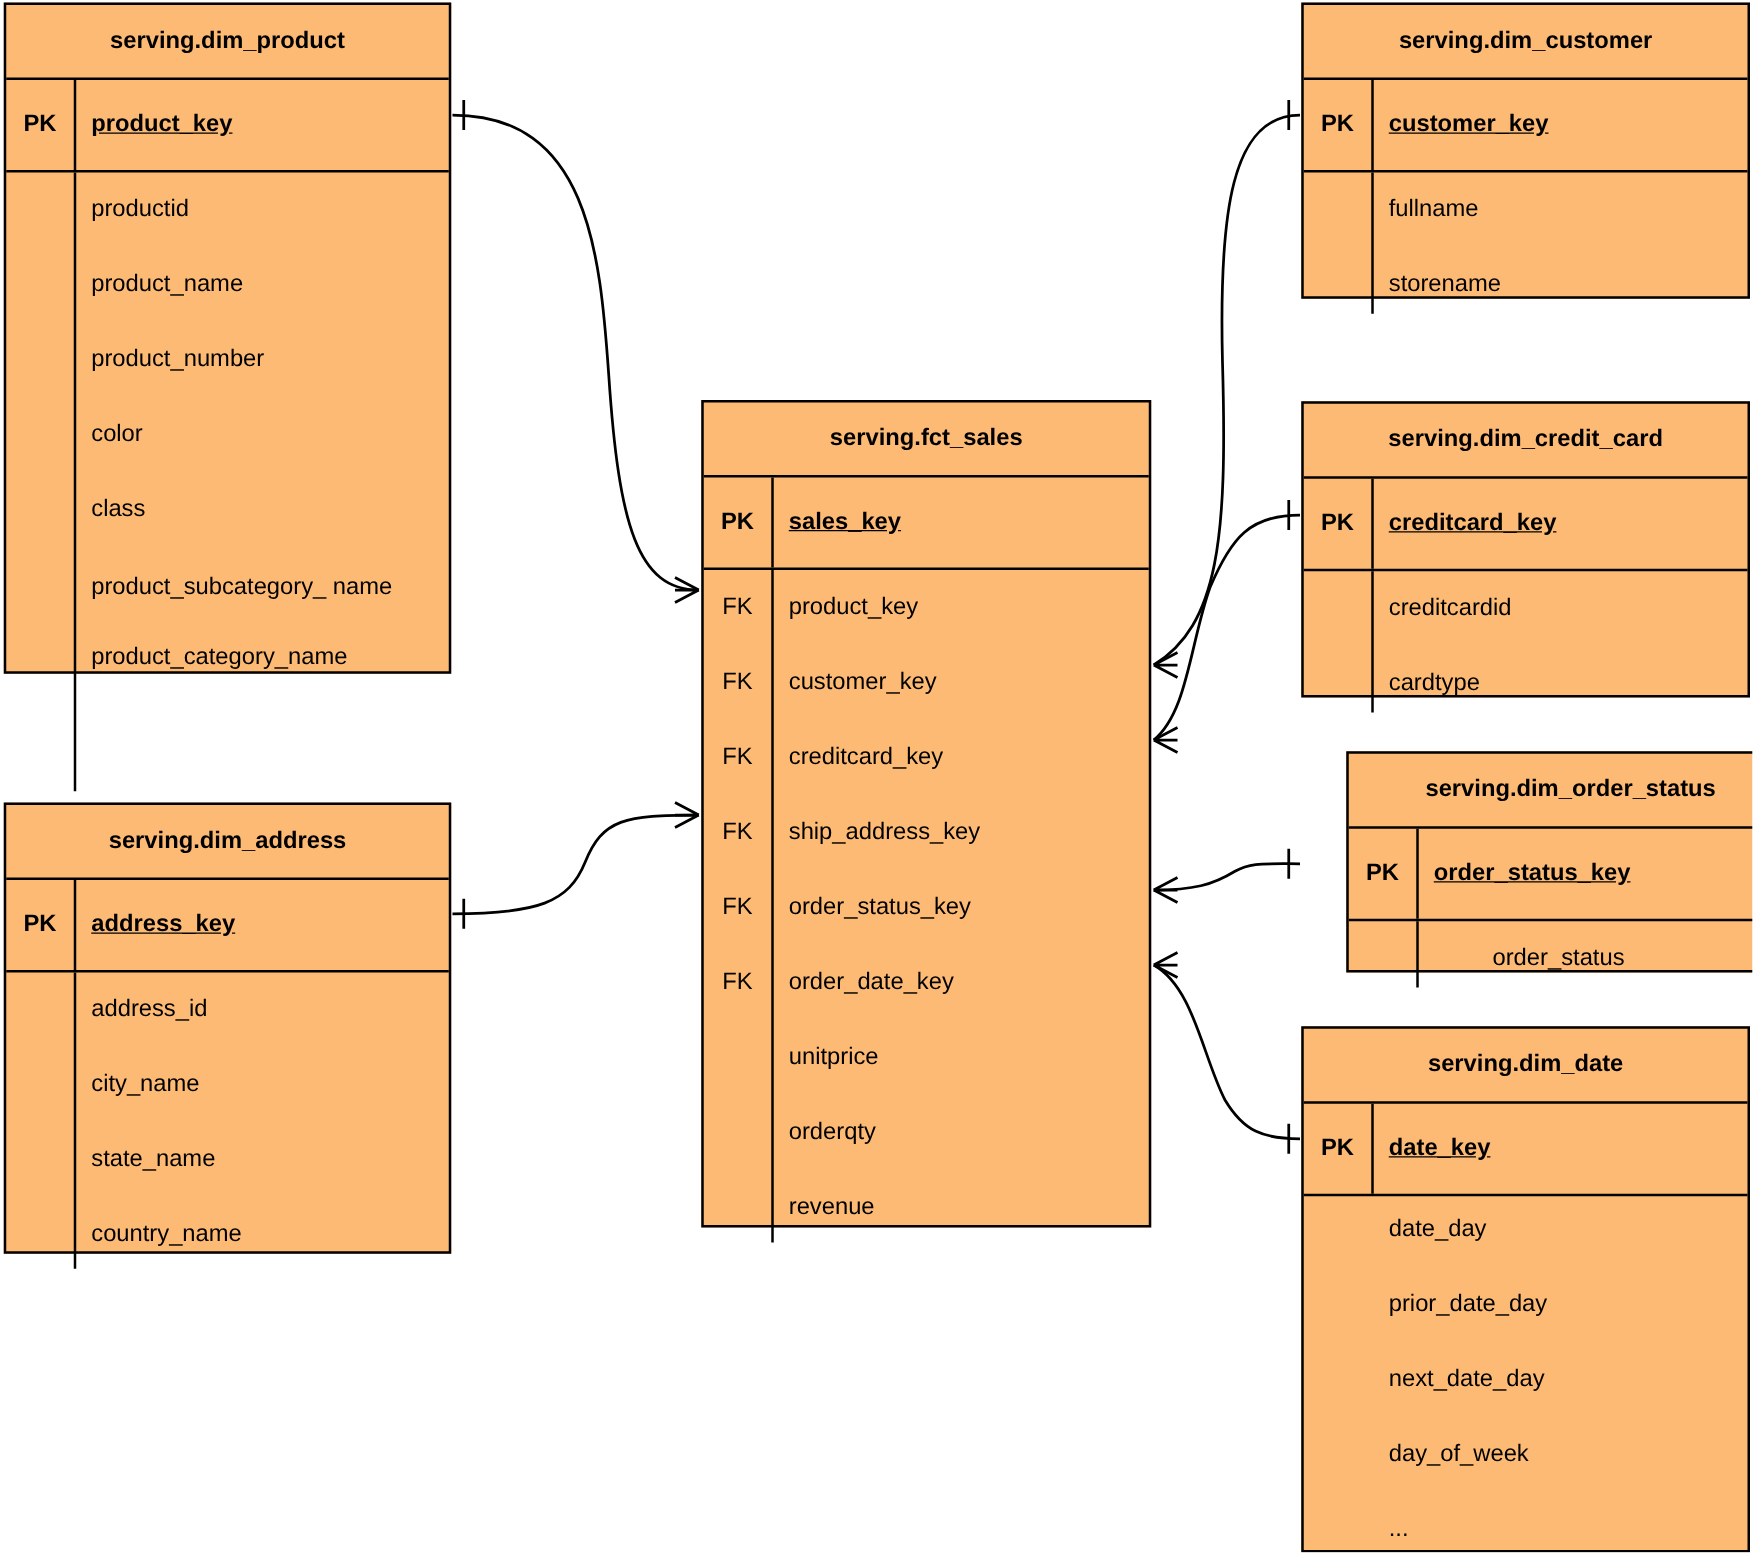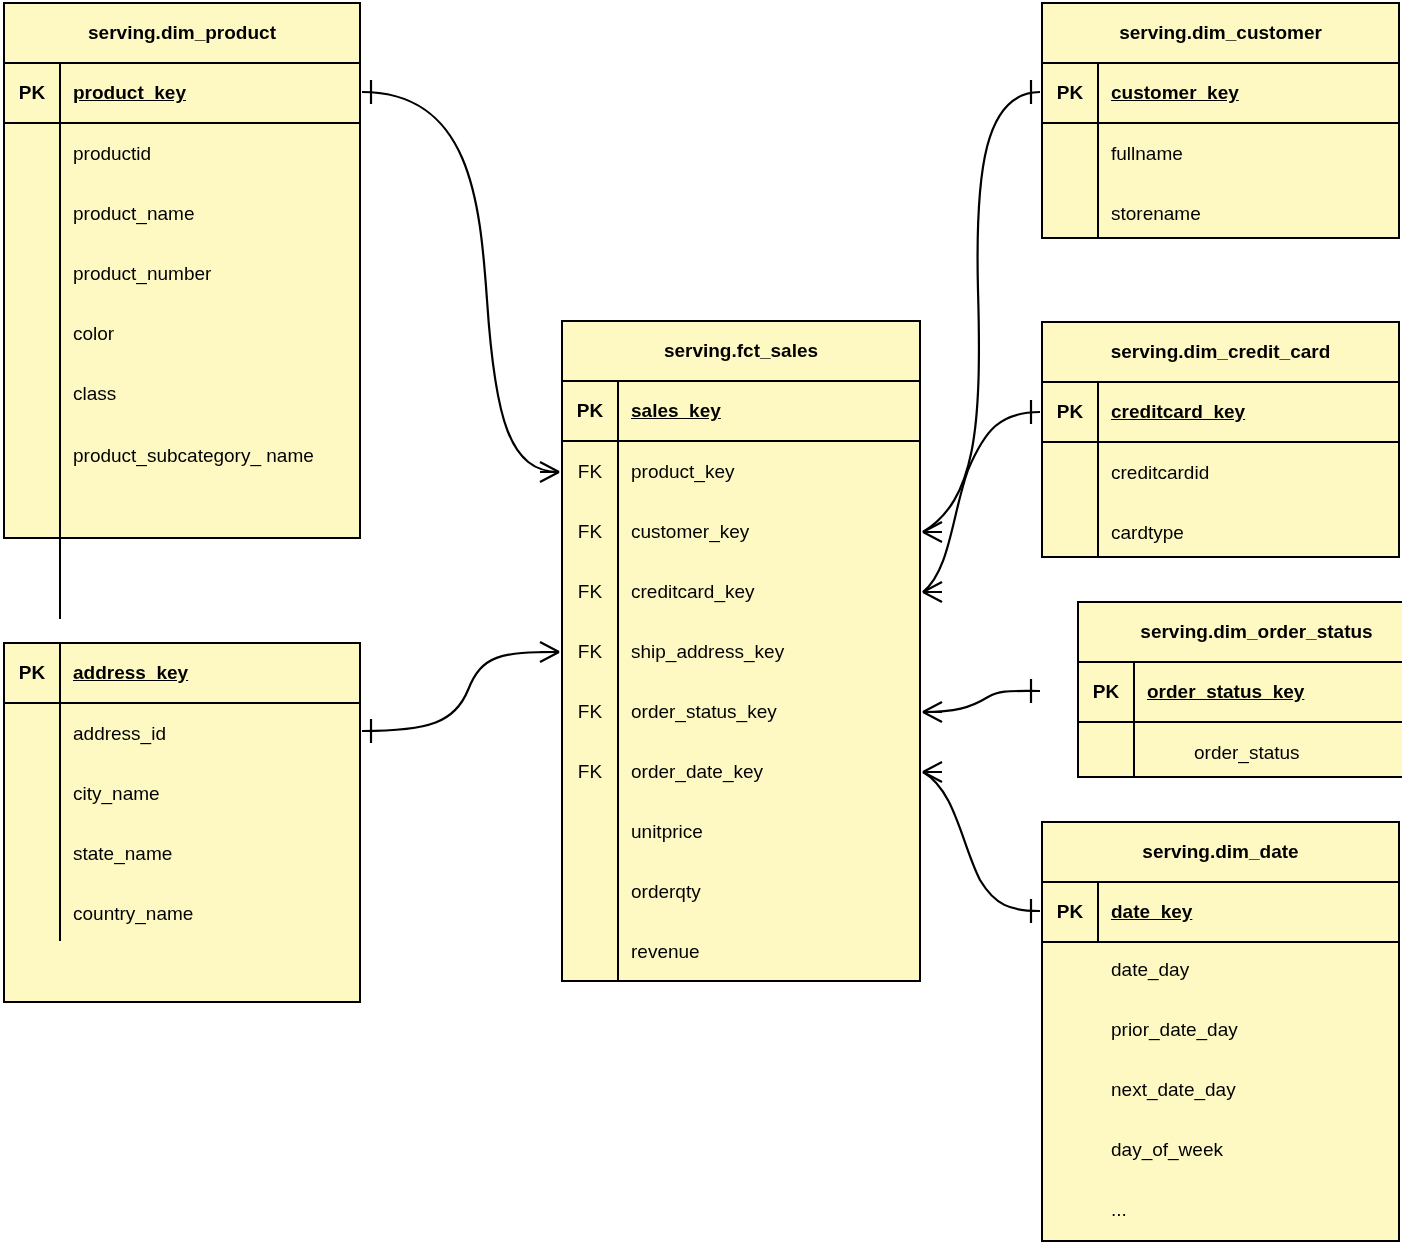--- a/index.html
+++ b/index.html
@@ -13,37 +13,37 @@
     height: 1242px;
     background: #ffffff;
     font-family: "Liberation Sans", sans-serif;
     overflow: hidden;
   }
   
   .entity {
     position: absolute;
     border: 2px solid #000000;
     box-sizing: border-box;
-    background: #fef9c3;
+    background: #fdba74;
   }
   .entity-title {
     height: 60px;
     line-height: 58px;
     text-align: center;
     font-weight: bold;
     font-size: 19px;
     color: #000000;
     border-bottom: 2px solid #000000;
     box-sizing: border-box;
     white-space: nowrap;
   }
   .row {
     display: flex;
     box-sizing: border-box;
-    height: 60px;
+    height: 74px;
   }
   .row.pk-row {
     border-bottom: 2px solid #000000;
   }
   .row .keycol {
     width: 56px;
     min-width: 56px;
     border-right: 2px solid #000000;
     box-sizing: border-box;
     display: flex;
@@ -127,25 +127,27 @@
     <div class="attrs" style="height:495px;border-radius:18px;">
       <div class="keycol-tall"></div>
       <div class="attrlist">
         <div class="attr">productid</div>
         <div class="attr">product_name</div>
         <div class="attr">product_number</div>
         <div class="attr">color</div>
         <div class="attr">class</div>
         <div class="attr two-line" style="height:63px;">product_subcategory_
 name</div>
+        <div class="attr" style="height:50px;">product_category_name</div>
       </div>
     </div>
   </div>
 
   <div class="entity" style="left:3px; top:642px; width:358px; height:361px;">
+    <div class="entity-title">serving.dim_address</div>
     <div class="row pk-row">
       <div class="keycol bold">PK</div>
       <div class="namecol pk-name">address_key</div>
     </div>
     <div class="attrs" style="height:237px;">
       <div class="keycol-tall"></div>
       <div class="attrlist">
         <div class="attr">address_id</div>
         <div class="attr">city_name</div>
         <div class="attr">state_name</div>

